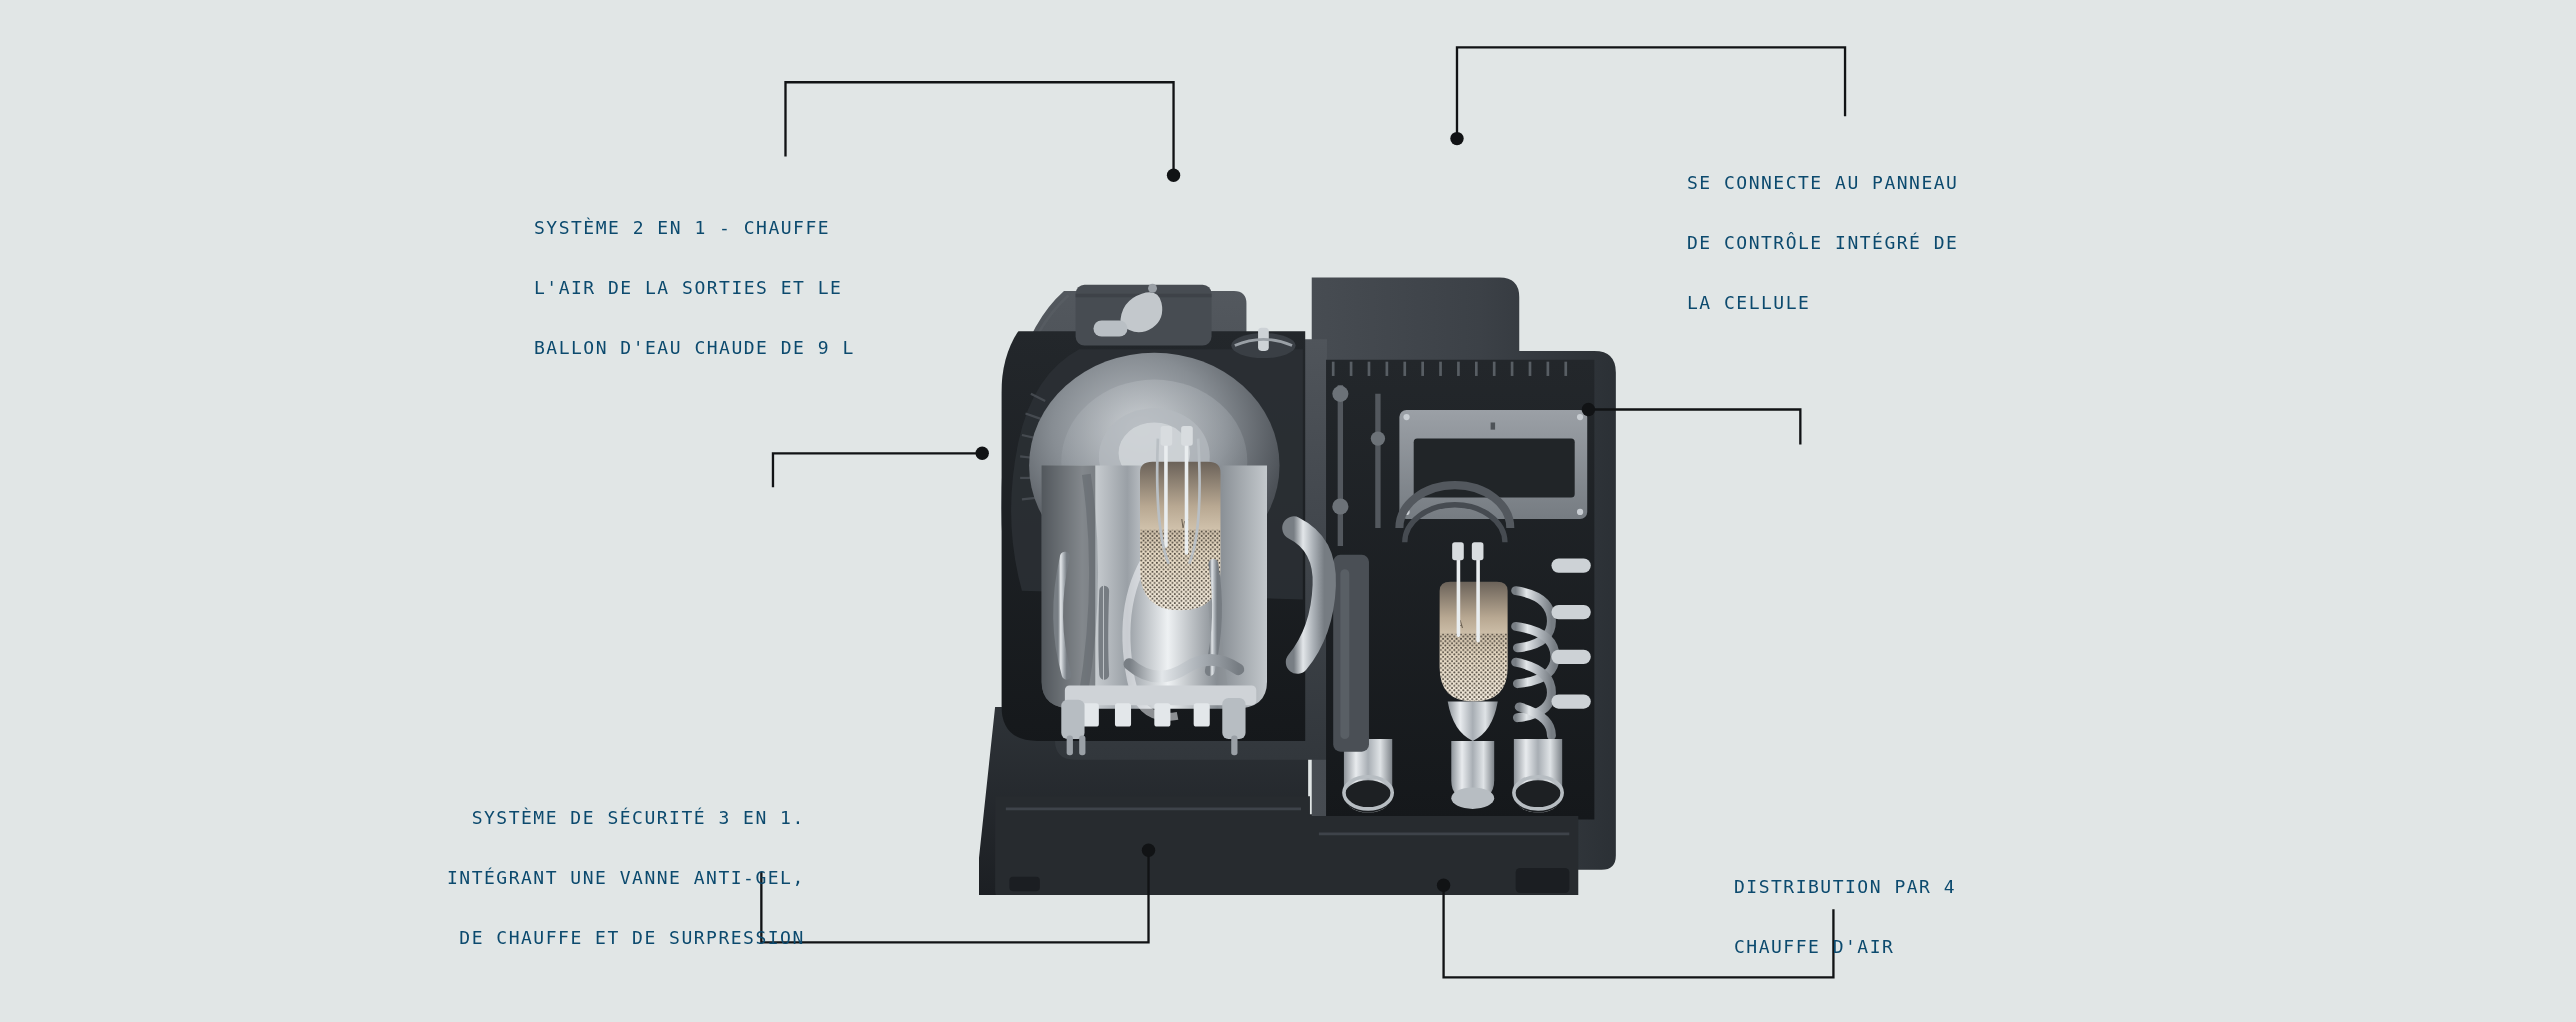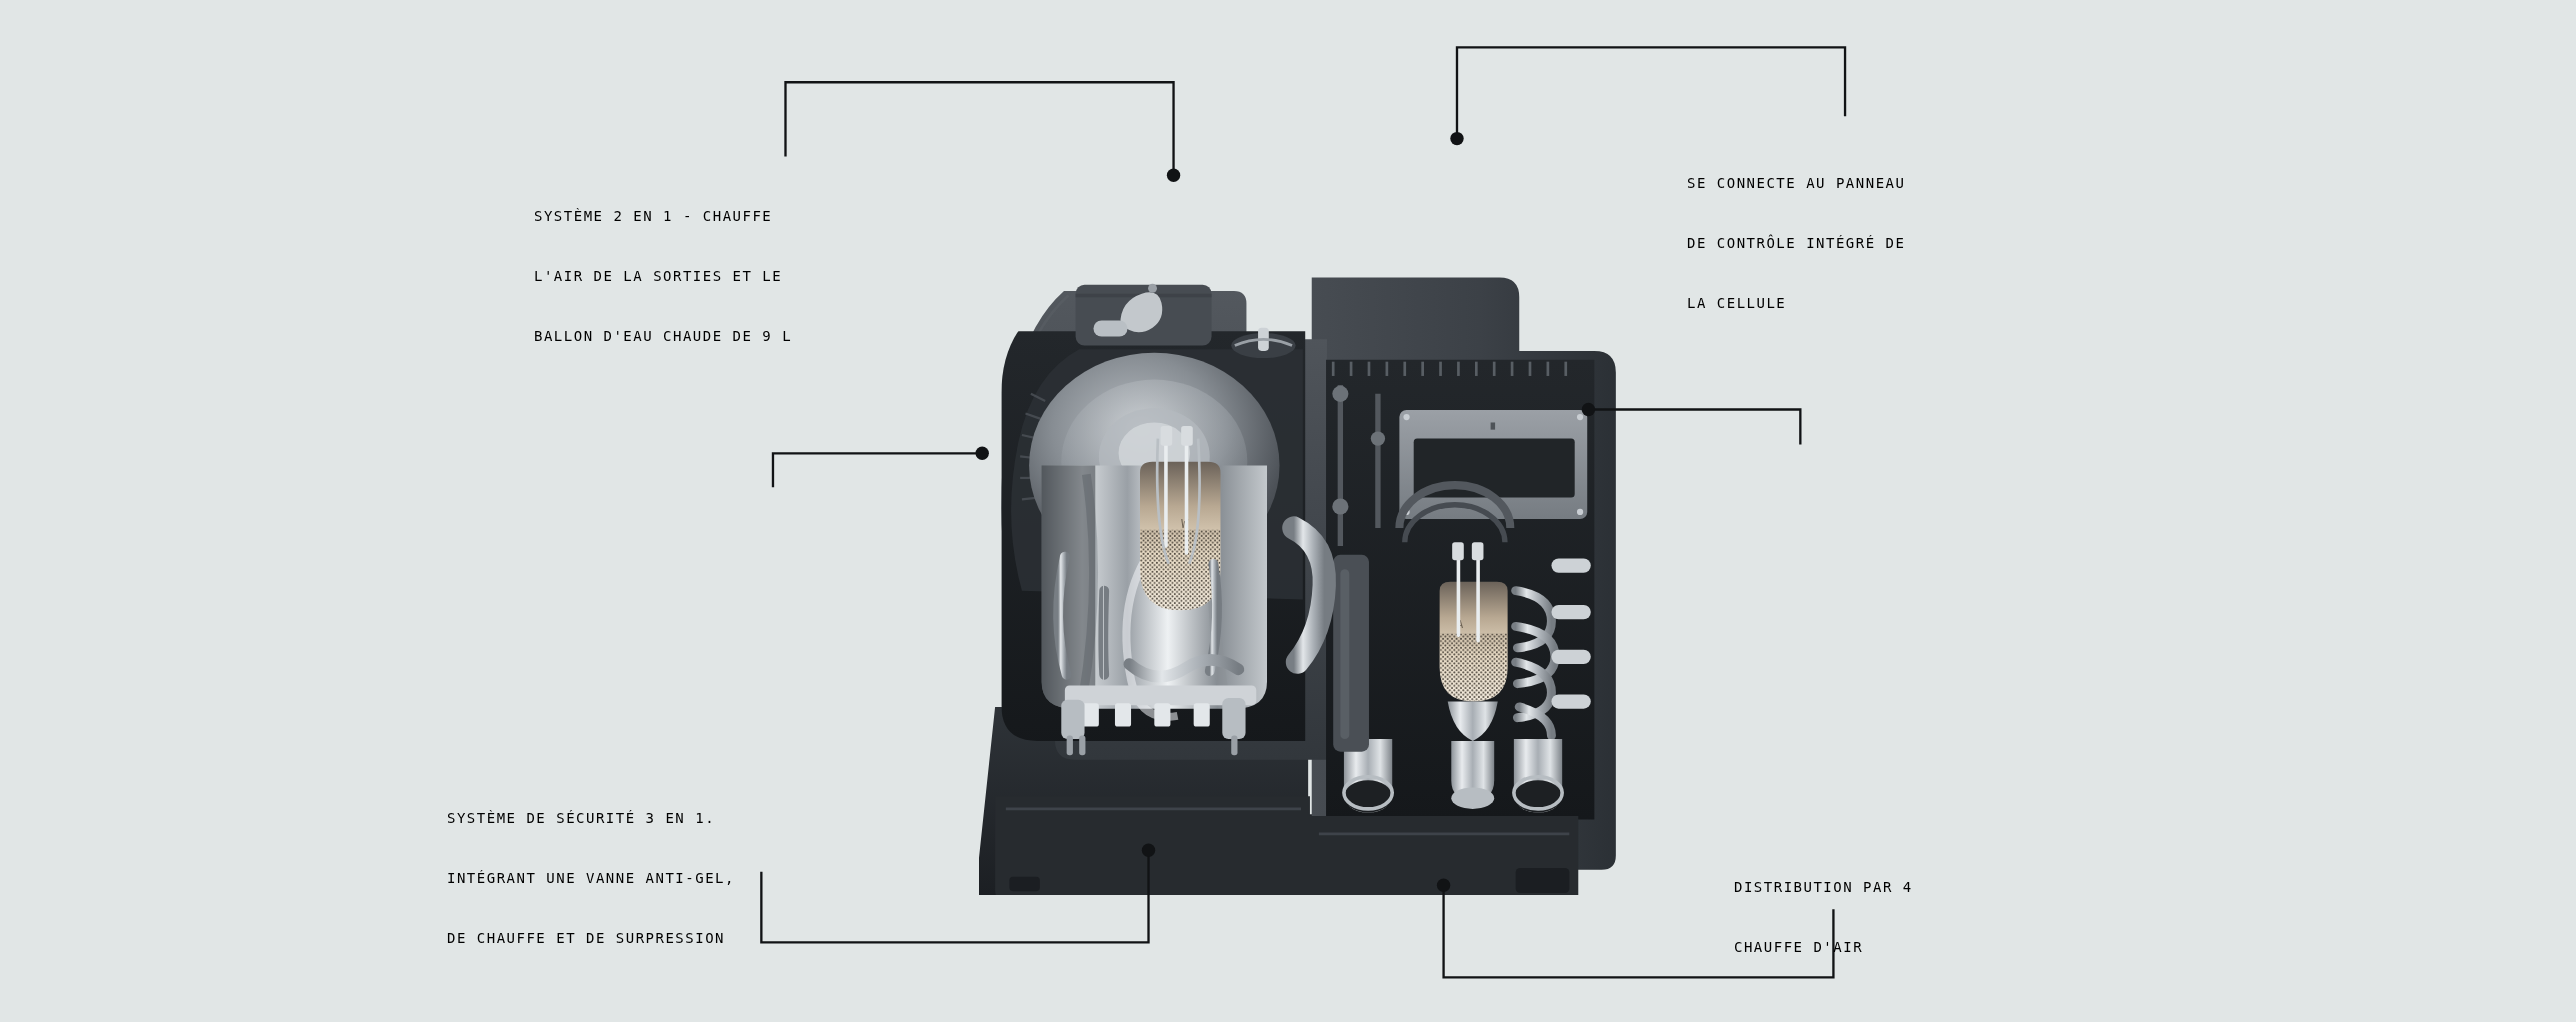--- a/index.html
+++ b/index.html
@@ -13,23 +13,23 @@
   #stage {
     position: relative;
     width: 2576px;
     height: 1022px;
     background: #e1e6e6;
     overflow: hidden;
   }
   
   .callout {
     position: absolute;
-    color: #000000;
+    color: #0c4a6e;
     font-family: "DejaVu Sans Mono", "Liberation Mono", monospace;
-    font-size: 14px;
+    font-size: 18px;
     line-height: 20px;
     letter-spacing: 1.5px;
     white-space: pre;
     font-weight: 400;
   }
   .callout .ln { display: block; }
 
   
   #leaders {
     position: absolute;
@@ -342,35 +342,35 @@
     <g fill="#111315">
       <circle cx="1312" cy="196" r="7.5"></circle>
       <circle cx="1629" cy="155" r="7.5"></circle>
       <circle cx="1098" cy="507" r="7.5"></circle>
       <circle cx="1776" cy="458" r="7.5"></circle>
       <circle cx="1284" cy="951" r="7.5"></circle>
       <circle cx="1614" cy="990" r="7.5"></circle>
     </g>
   </svg>
 
-  <div class="callout" style="left:534px; top:166px;">
+  <div class="callout" style="left:534px; top:178px;">
     <span class="ln">SYSTÈME 2 EN 1 - CHAUFFE</span>
     <span class="ln">L'AIR DE LA SORTIES ET LE</span>
     <span class="ln">BALLON D'EAU CHAUDE DE 9 L</span>
   </div>
 
   <div class="callout" style="left:1687px; top:133px;">
     <span class="ln">SE CONNECTE AU PANNEAU</span>
     <span class="ln">DE CONTRÔLE INTÉGRÉ DE</span>
     <span class="ln">LA CELLULE</span>
   </div>
 
 
 
-  <div class="callout" style="left:447px; top:768px;">
+  <div class="callout" style="left:447px; top:768px;text-align:right;">
     <span class="ln">SYSTÈME DE SÉCURITÉ 3 EN 1.</span>
     <span class="ln">INTÉGRANT UNE VANNE ANTI-GEL,</span>
     <span class="ln">DE CHAUFFE ET DE SURPRESSION</span>
   </div>
 
   <div class="callout" style="left:1687px; top:837px;margin-left:47px;">
     <span class="ln">DISTRIBUTION PAR 4</span>
     <span class="ln">CHAUFFE D'AIR</span>
   </div>
 

